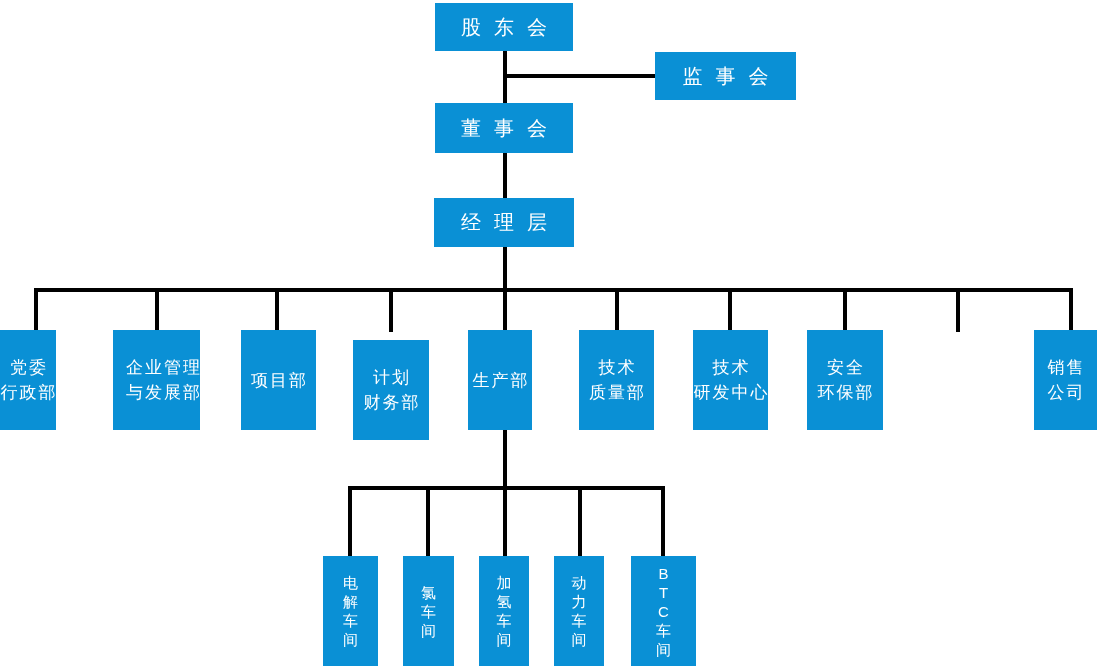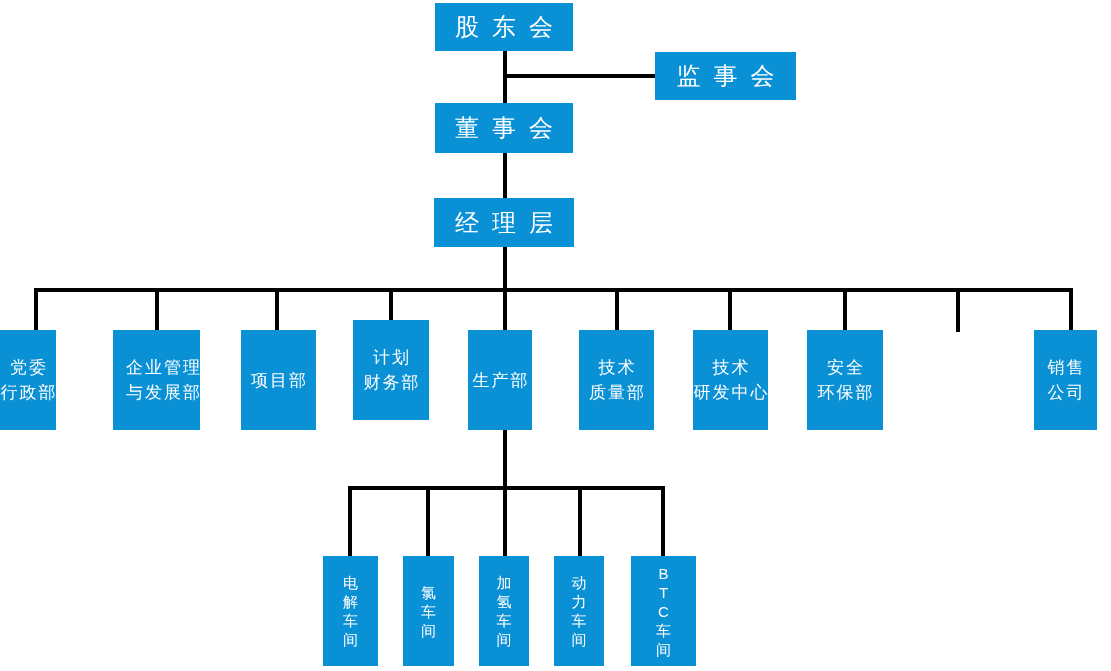--- a/index.html
+++ b/index.html
@@ -19,21 +19,21 @@
     align-items: center;
     justify-content: center;
     text-align: center;
     box-sizing: border-box;
   }
   .conn {
     position: absolute;
     background: var(--connector, #000000);
   }
   .top-label {
-    font-size: 24px;
+    font-size: 20px;
     letter-spacing: 13px;
     margin-right: -13px;
     white-space: nowrap;
   }
   .dept-label {
     font-size: 17px;
     line-height: 25px;
     letter-spacing: 2px;
     margin-right: -2px;
     white-space: pre-line;
@@ -91,21 +91,21 @@
     <span class="dept-label">党委
 行政部</span>
   </div>
   <div class="node" style="left:113px; top:330px; width:87px; height:100px;justify-content:flex-end;">
     <span class="dept-label">企业管理
 与发展部</span>
   </div>
   <div class="node" style="left:241px; top:330px; width:75px; height:100px;">
     <span class="dept-label">项目部</span>
   </div>
-  <div class="node" style="left:353px; top:320px; width:76px; height:100px;">
+  <div class="node" style="left:353px; top:340px; width:76px; height:100px;">
     <span class="dept-label">计划
 财务部</span>
   </div>
   <div class="node" style="left:468px; top:330px; width:64px; height:100px;">
     <span class="dept-label">生产部</span>
   </div>
   <div class="node" style="left:579px; top:330px; width:75px; height:100px;">
     <span class="dept-label">技术
 质量部</span>
   </div>

